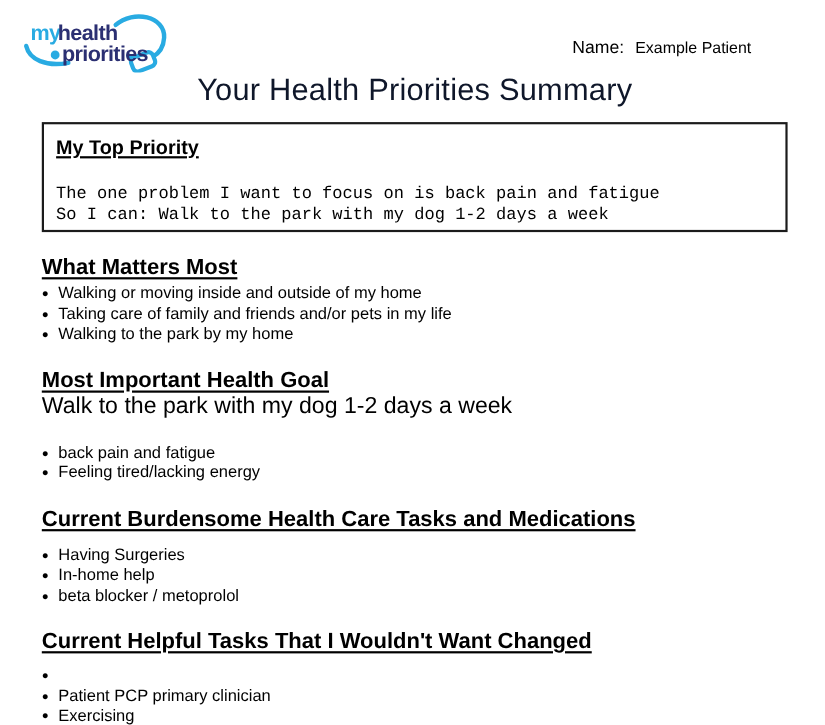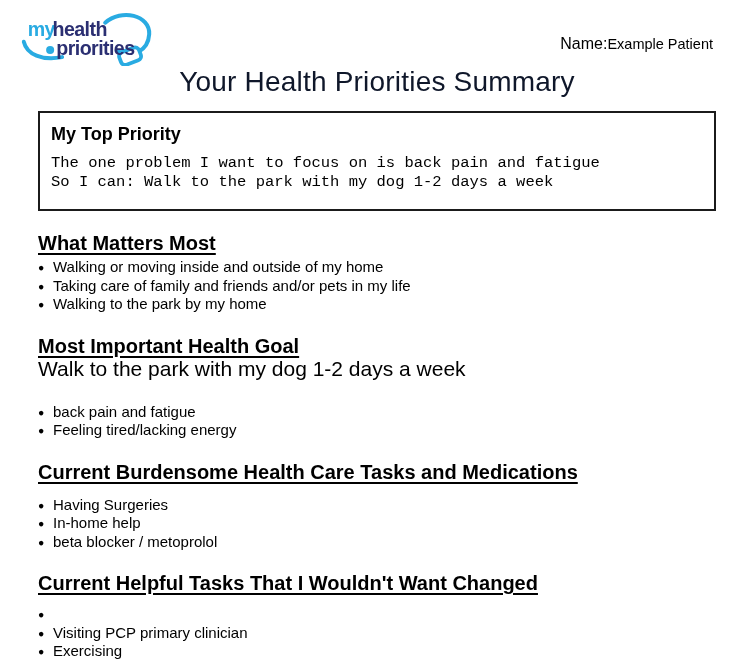--- a/index.html
+++ b/index.html
@@ -10,37 +10,37 @@
     -webkit-font-smoothing:antialiased;
   }
   .page { padding:10px 34px 0 38px; }
 
   
   .topbar { display:flex; justify-content:space-between; align-items:center; height:54px; }
   .logo { width:134px; height:56px; margin-left:-18px; margin-top:2px; }
   .logo text { font-family:"Liberation Sans", sans-serif; font-weight:bold; font-size:20.5px; letter-spacing:-0.6px; }
   .t-lb { fill:#29abe2; }
   .t-nv { fill:#2b2f72; }
-  .namebox { display:flex; align-items:baseline; margin-top:13px; margin-right:3px; }
+  .namebox { display:flex; align-items:baseline; gap:10px; margin-top:13px; margin-right:33px; }
   .nlabel { font-size:16px; }
   .nvalue { font-size:14.5px; }
 
   
   .title {
     text-align:center; font-size:28px; font-weight:400; color:#0f172a;
     margin-top:2px; letter-spacing:0.2px;
   }
 
   
   .priority-box {
     margin-top:13px; border:2px solid #1b1b1b; padding:11px 12px 18px 11px; height:100px;
   }
   .box-h {
-    font-size:18px; font-weight:bold; 
-    text-decoration-thickness:1.6px; text-underline-offset:2px; margin-bottom:9px;
+    font-size:18px; font-weight:bold; text-decoration:underline;
+    text-decoration-thickness:1.6px; text-underline-offset:2px; margin-bottom:22px;
   }
   .box-line { font-size:15.5px; line-height:19px;font-family:Liberation Mono, monospace; }
 
   
   .sec-h {
     font-size:20px; font-weight:bold; text-decoration:underline;
     text-decoration-thickness:1.6px; text-underline-offset:2.5px; line-height:19px;margin-top:23px;
   }
   .m1 { margin-top:11px; }
   .m2 { margin-top:23px; }
@@ -138,21 +138,21 @@
   </div>
 
   <div class="section m5">
     <h2 class="sec-h">Current Helpful Tasks That I Wouldn't Want Changed</h2>
     <ul class="blist gap-md">
       <li>
           <span class="bullet">●</span>
         </li>
       <li>
           <span class="bullet">●</span>
-          <span>Visiting PCP primary clinician</span>
+          <span>Patient PCP primary clinician</span>
         </li>
       <li>
           <span class="bullet">●</span>
           <span>Exercising</span>
         </li>
     </ul>
   </div>
 
 </div>
 

